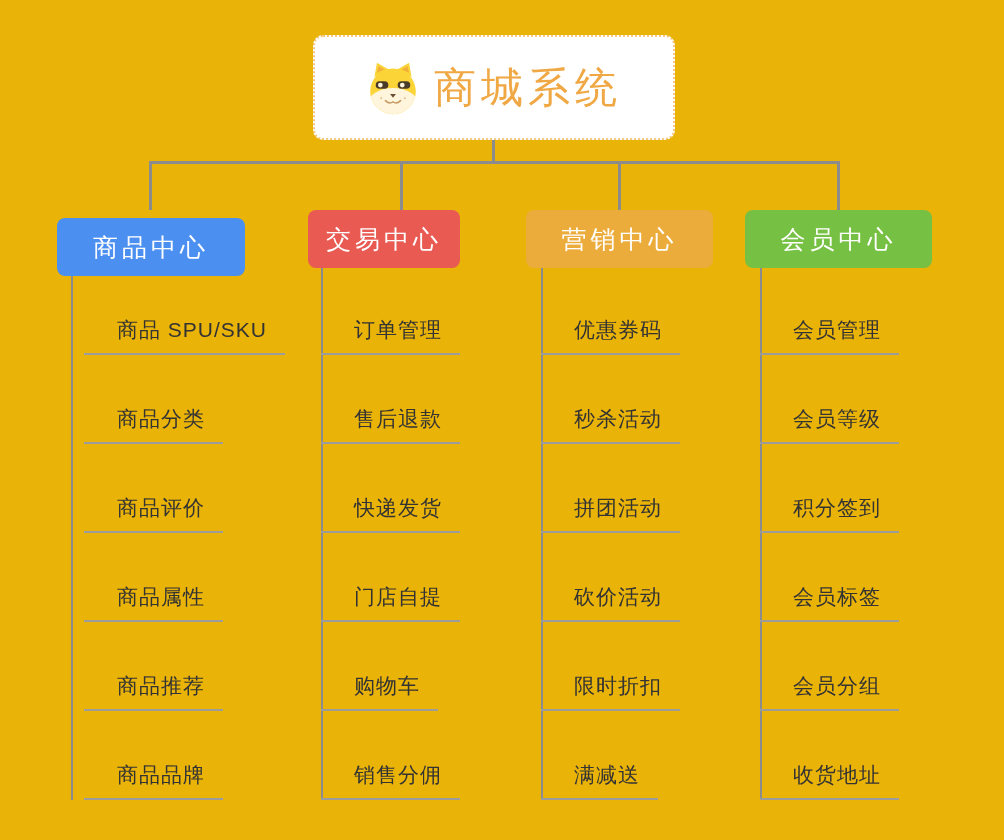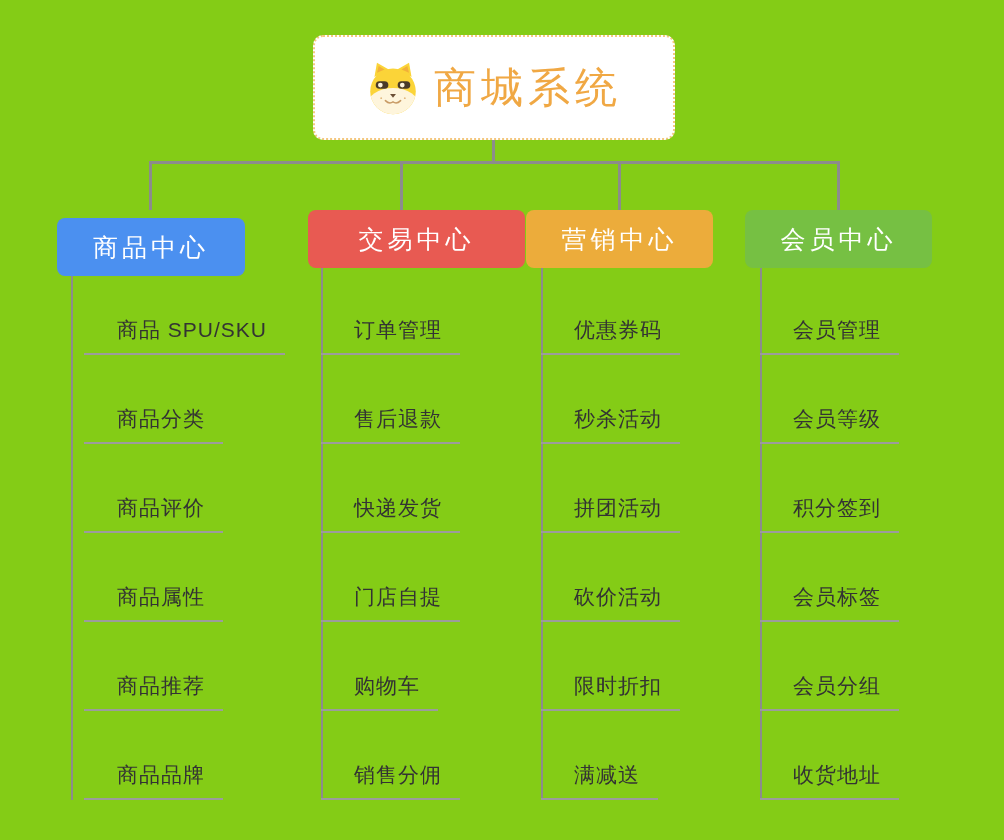--- a/index.html
+++ b/index.html
@@ -1,17 +1,17 @@
 <!DOCTYPE html>
 <html><head>
 <meta charset="utf-8">
 <style>
   html,body{margin:0;padding:0;background:#F7F7F7;}
   .canvas{
-    position:relative;width:1004px;height:840px;background:#84cc16;overflow:hidden;
+    position:relative;width:1004px;height:840px;background:#eab308;overflow:hidden;
     font-family:"Liberation Sans","DejaVu Sans",sans-serif;
   }
   
   .conn{position:absolute;background:#8C8C8C;}
   .root-drop{left:492px;top:139px;width:3px;height:25px;}
   .h-line{left:149px;top:161px;width:691px;height:3px;}
   .drop{top:161px;width:3px;height:49px;}
   .d0{left:149px}.d1{left:400px}.d2{left:618px}.d3{left:837px}
   .trunk{top:268px;width:2px;height:532px;}
   .t0{left:71px}.t1{left:321px}.t2{left:541px}.t3{left:760px}
@@ -23,21 +23,21 @@
   }
   .dog{width:54px;height:54px;display:inline-flex;}
   .root-title{font-size:42px;font-weight:500;letter-spacing:5px;white-space:nowrap;}
   
   .branch{
     position:absolute;top:210px;height:58px;border-radius:8px;box-sizing:border-box;
     display:flex;align-items:center;justify-content:center;
     color:#FFFFFF;font-size:25px;letter-spacing:4px;cursor:default;
   }
   .b0{left:57px;width:188px}
-  .b1{left:308px;width:217px}
+  .b1{left:308px;width:152px}
   .b2{left:526px;width:187px}
   .b3{left:745px;width:187px}
   
   .child{
     position:absolute;box-sizing:border-box;height:40px;line-height:30px;
     padding:0 18px 8px 33px;border-bottom:2px solid #9C9C9C;
     font-size:21px;letter-spacing:1px;color:#333333;white-space:nowrap;width:max-content;
   }
   .c0{left:84px}.c1{left:321px}.c2{left:541px}.c3{left:760px}
   .r0{top:315px}.r1{top:404px}.r2{top:493px}.r3{top:582px}.r4{top:671px}.r5{top:760px}

